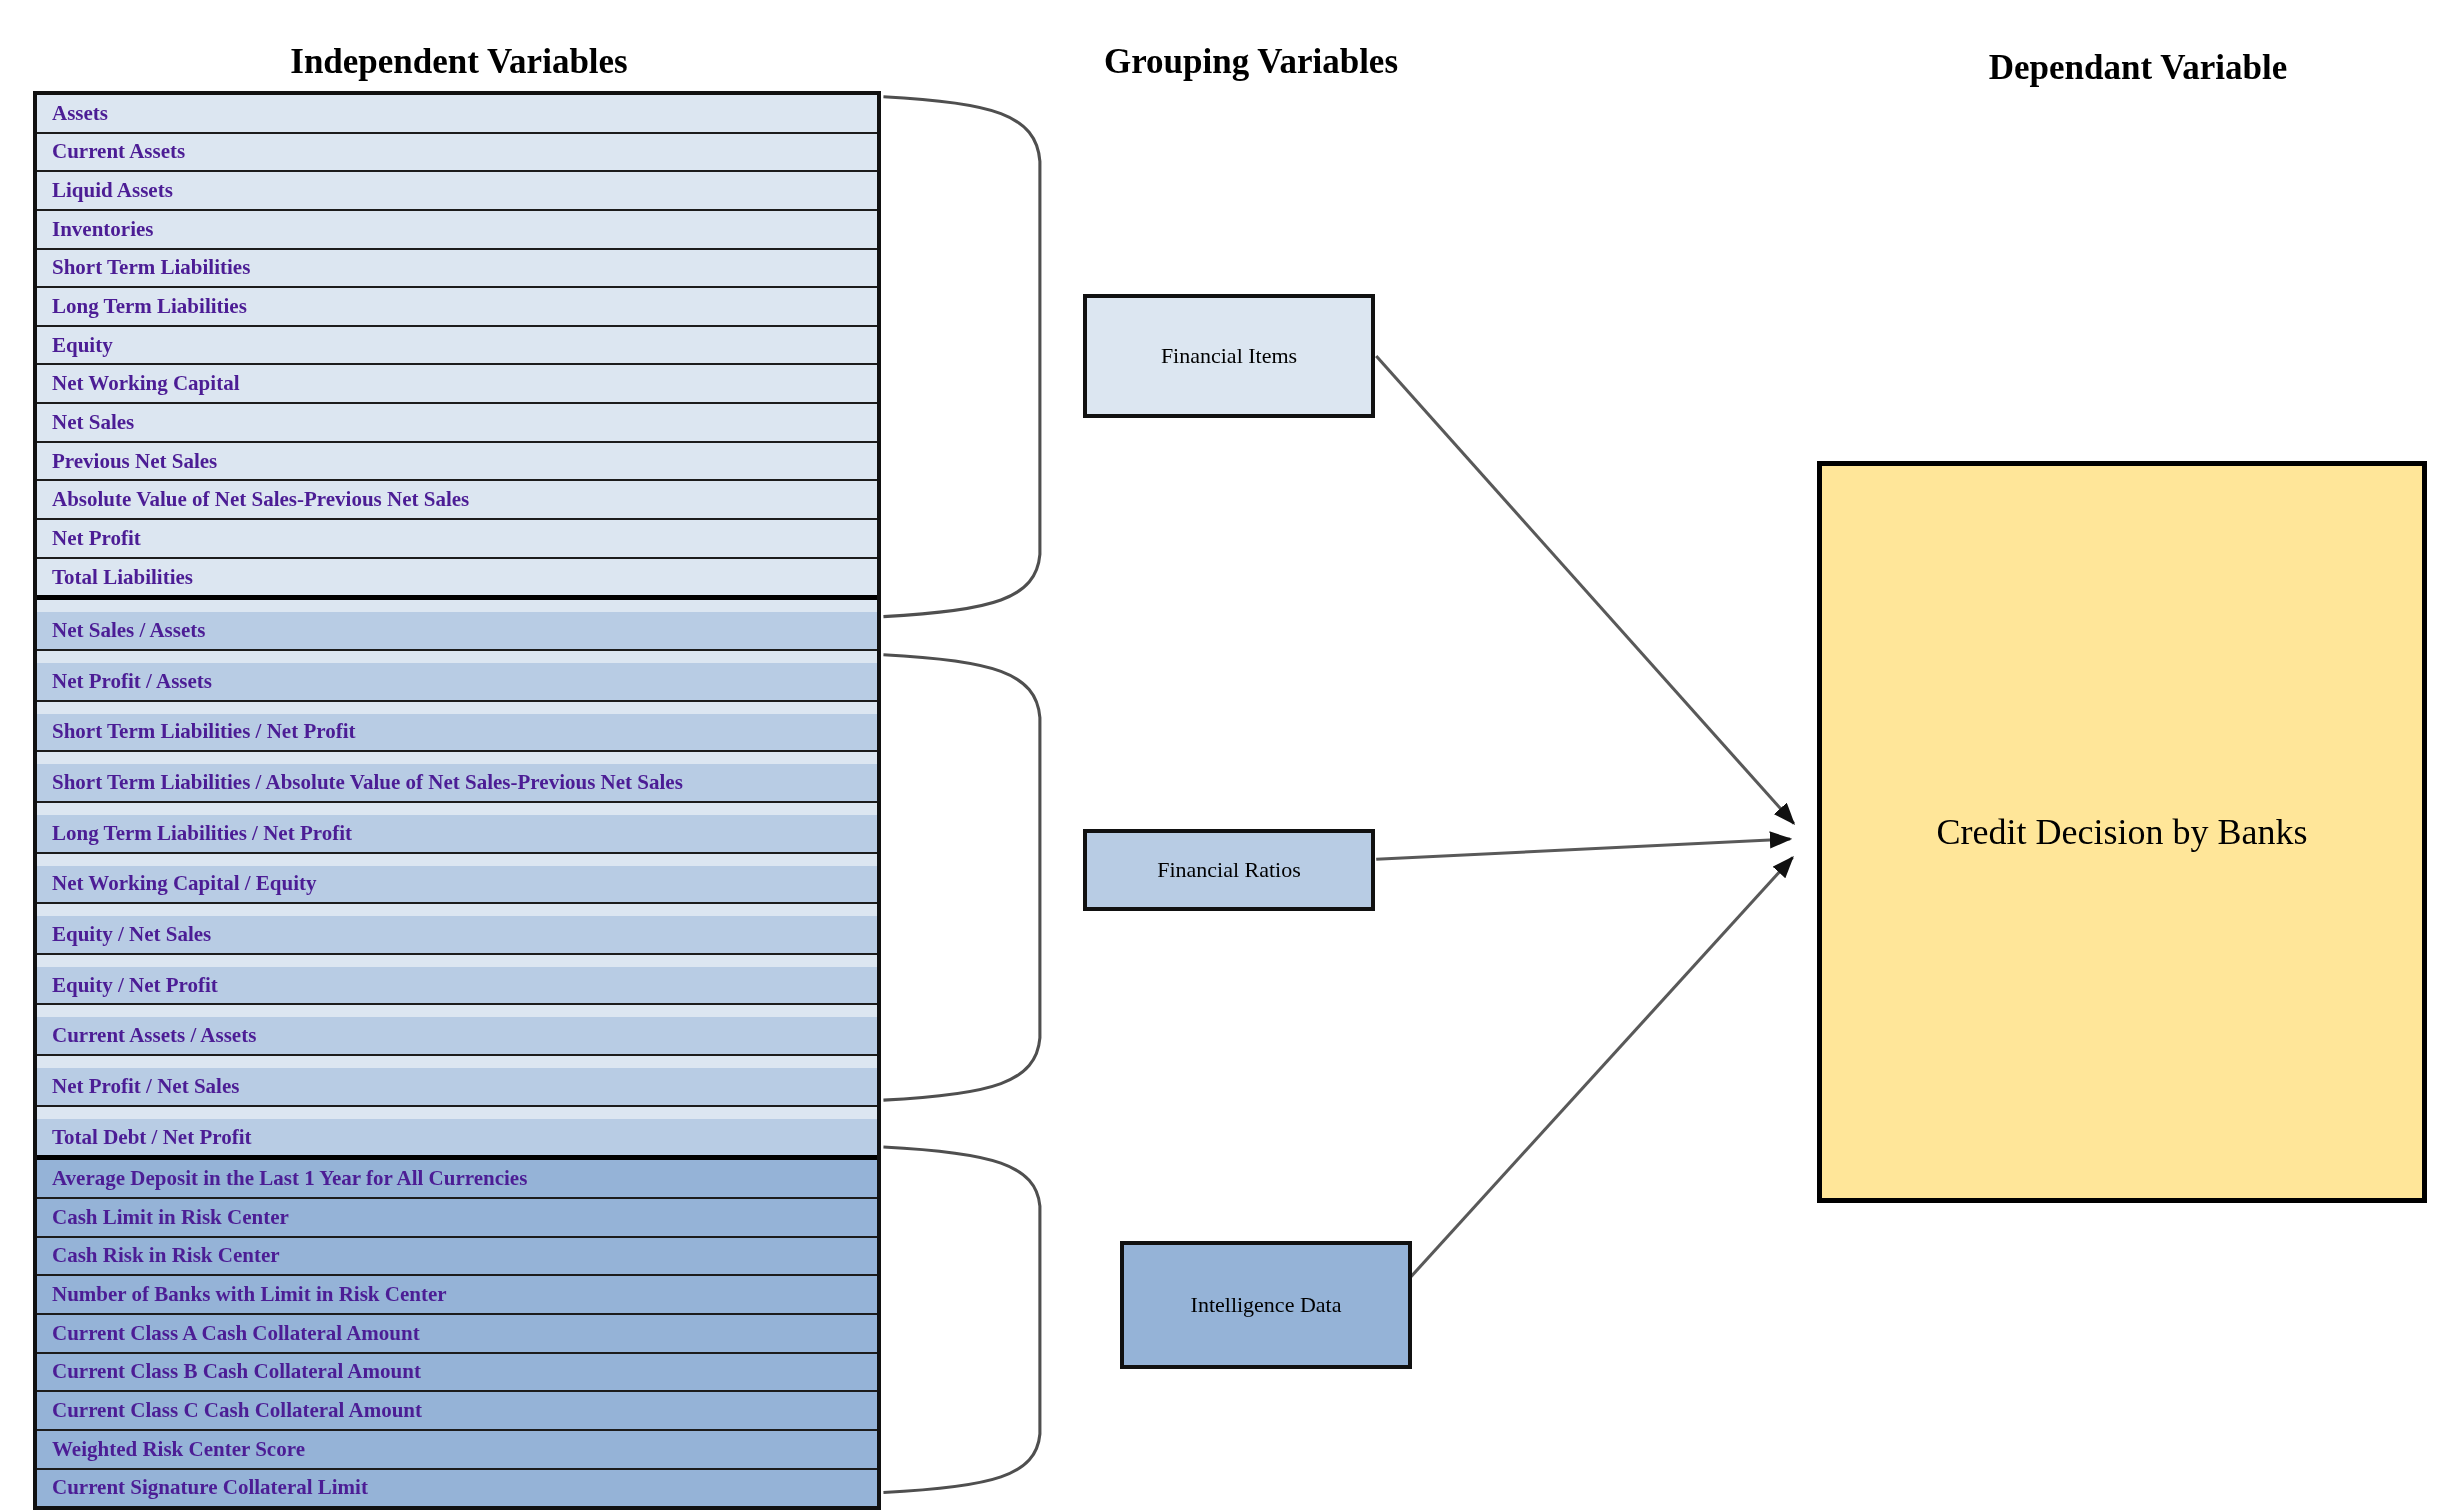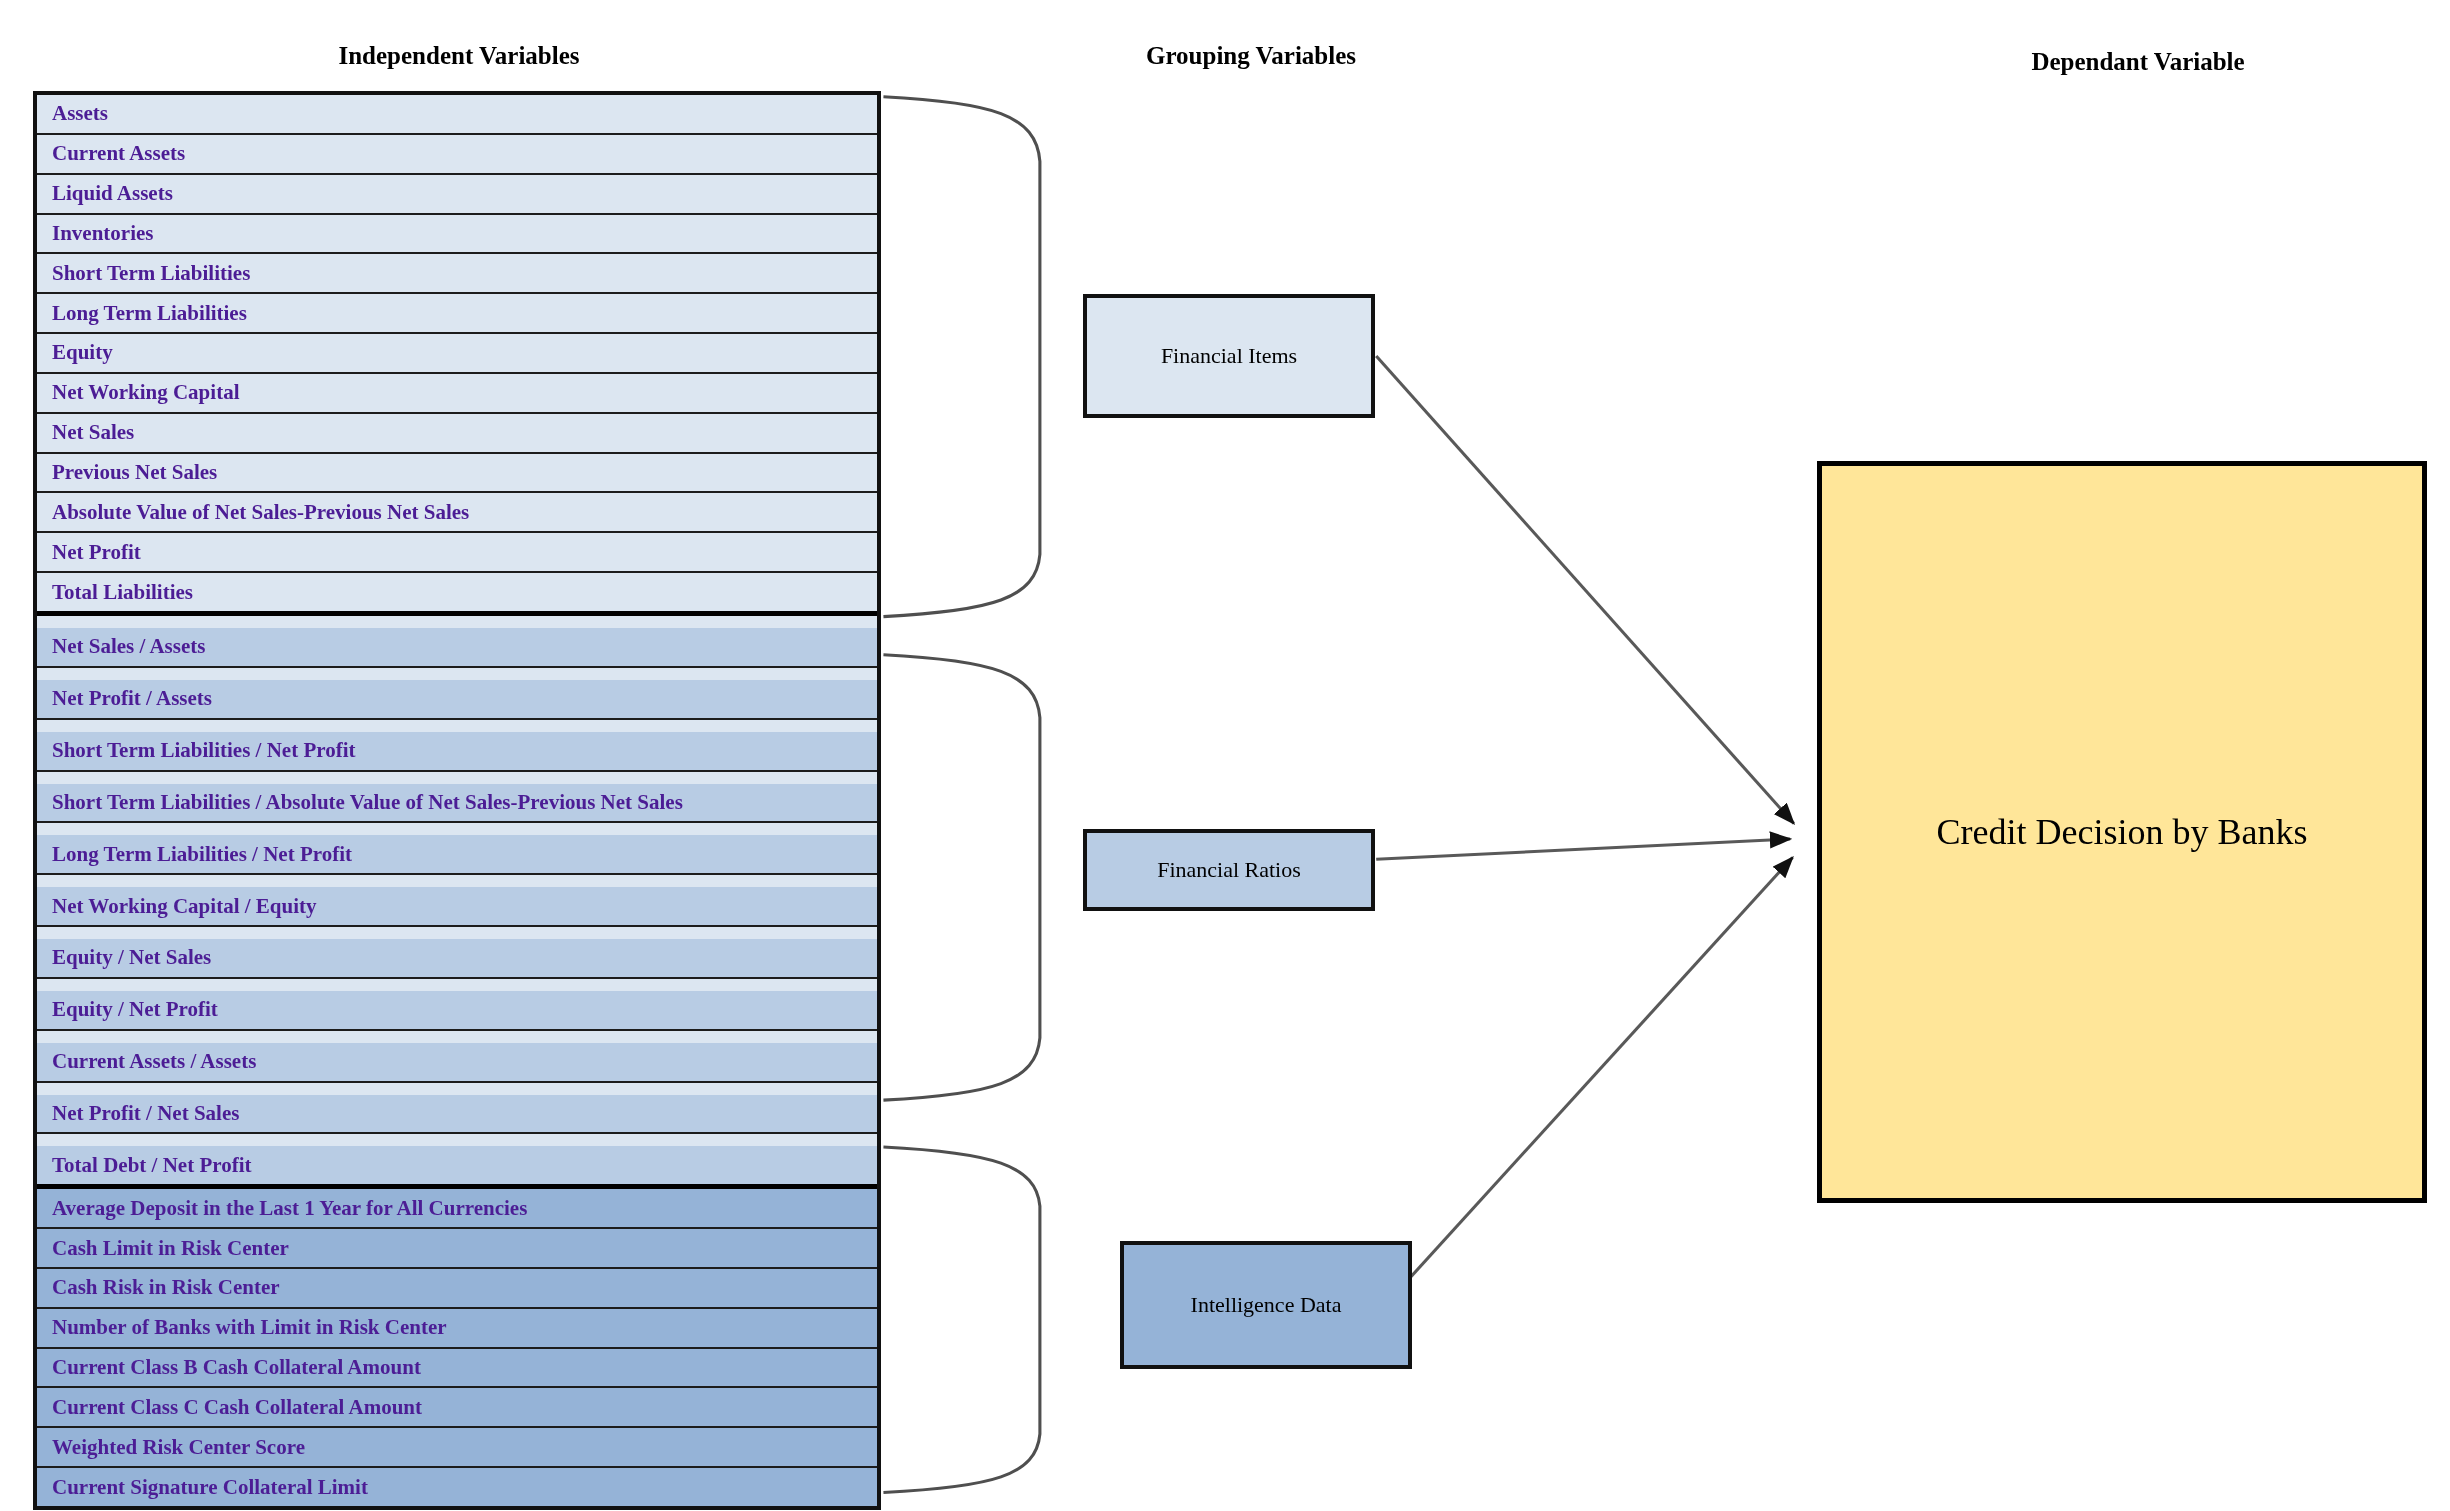--- a/index.html
+++ b/index.html
@@ -8,21 +8,21 @@
     width: 2450px;
     height: 1511px;
     background: #ffffff;
     font-family: "Liberation Serif", serif;
     overflow: hidden;
   }
   .col-header {
     position: absolute;
     transform: translateX(-50%);
     font-weight: bold;
-    font-size: 25px;
+    font-size: 35px;
     color: #000000;
     white-space: nowrap;
   }
   
   .ivar-table {
     position: absolute;
     left: 33px; top: 91px;
     width: 848px; height: 1419px;
     border: 4.3px solid #111111;
     box-sizing: border-box;
@@ -121,20 +121,21 @@
     <div class="row g2">Net Working Capital / Equity</div>
     <div class="row g2">Equity / Net Sales</div>
     <div class="row g2">Equity / Net Profit</div>
     <div class="row g2">Current Assets / Assets</div>
     <div class="row g2">Net Profit / Net Sales</div>
     <div class="row g2 gend">Total Debt / Net Profit</div>
     <div class="row g3">Average Deposit in the Last 1 Year for All Currencies</div>
     <div class="row g3">Cash Limit in Risk Center</div>
     <div class="row g3">Cash Risk in Risk Center</div>
     <div class="row g3">Number of Banks with Limit in Risk Center</div>
+    <div class="row g3">Current Class A Cash Collateral Amount</div>
     <div class="row g3">Current Class B Cash Collateral Amount</div>
     <div class="row g3">Current Class C Cash Collateral Amount</div>
     <div class="row g3">Weighted Risk Center Score</div>
     <div class="row g3 last">Current Signature Collateral Limit</div>
   </div>
 
   <svg class="connectors" viewBox="0 0 3977 2453" xmlns="http://www.w3.org/2000/svg">
     <defs>
       <marker id="ah" markerUnits="userSpaceOnUse" markerWidth="36" markerHeight="28" refX="33" refY="14" orient="auto">
         <path d="M0 0 L36 14 L0 28 Z" fill="#111111"></path>

